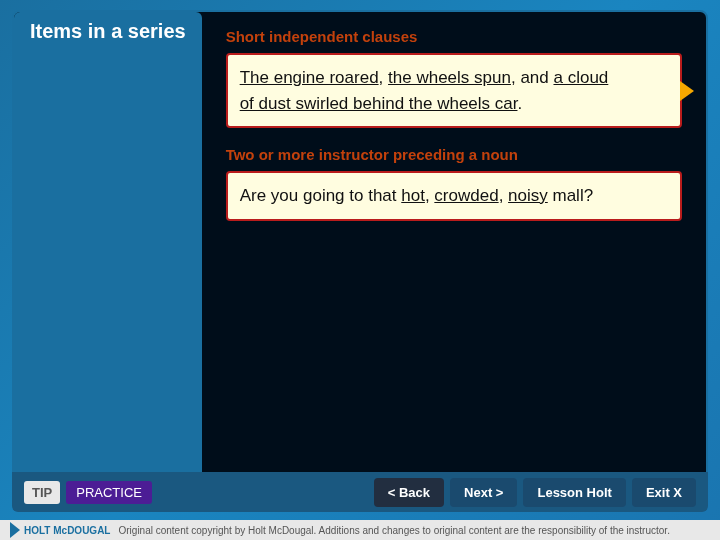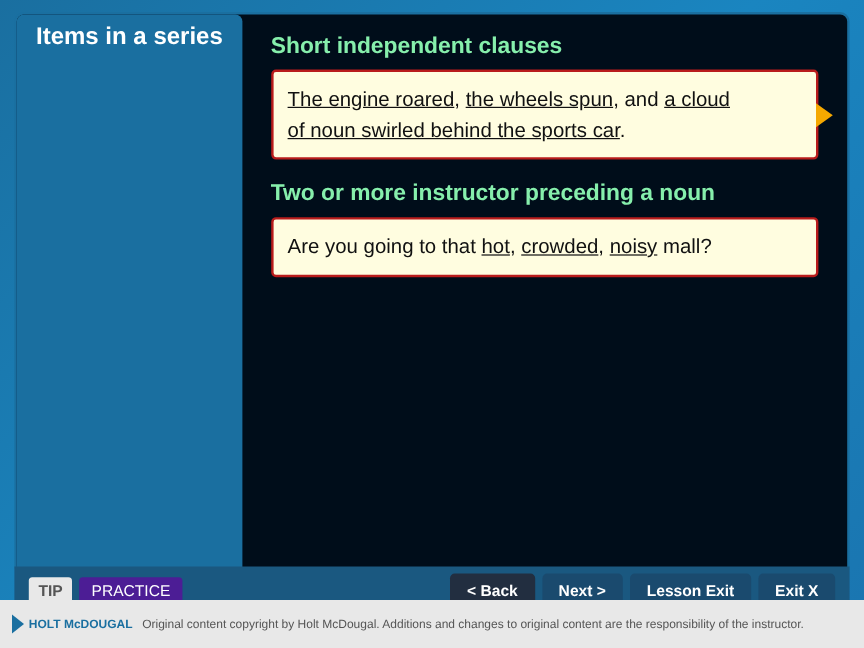--- a/index.html
+++ b/index.html
@@ -50,23 +50,23 @@
       position: relative;
     }
 
     .intro-text {
       font-size: 17px;
       color: white;
       margin-bottom: 12px;
     }
 
     .section-heading {
-      font-size: 19px;
-      font-weight: bold;
-      color: #86efac;
+      font-size: 15px;
+      font-weight: bold;
+      color: #c2410c;
       margin-bottom: 8px;
     }
 
     .example-box {
       background: #fffde0;
       border: 2px solid #b91c1c;
       border-radius: 4px;
       padding: 10px 12px;
       color: #111;
       font-size: 17px;
@@ -151,21 +151,21 @@
     .nav-btn.exit-btn {
       background: #1a4a6e;
     }
 
     
     .footer {
       position: absolute;
       bottom: 0;
       left: 0;
       right: 0;
-      height: 40px;
+      height: 20px;
       background: #e8e8e8;
       display: flex;
       align-items: center;
       padding: 0 10px;
       gap: 8px;
     }
 
     .footer-logo {
       display: flex;
       align-items: center;
@@ -198,21 +198,21 @@
 
 <div class="card">
   <div class="card-title">Items in a series</div>
 
   <div class="card-body">
 
     <div>
       <div class="section-heading">Short independent clauses</div>
       <div class="example-box">
         <span><span class="underline">The engine roared</span><span>,</span> <span class="underline">the wheels spun</span><span>,</span> and <span class="underline">a cloud</span><br>
-        <span class="underline">of noun swirled behind the sports car</span><span>.</span></span>
+        <span class="underline">of dust swirled behind the wheels car</span><span>.</span></span>
         <div class="arrow-right"></div>
       </div>
     </div>
 
     <div class="section2">
       <div class="section-heading">Two or more instructor preceding a noun</div>
       <div class="example-box">
         <span>Are you going to that <span class="underline">hot</span>, <span class="underline">crowded</span>, <span class="underline">noisy</span> mall?</span>
       </div>
     </div>
@@ -222,21 +222,21 @@
 <div style="position:absolute; bottom:28px; left:12px; right:12px; height:40px; background:#1a5880; border-radius:0 0 6px 6px; display:flex; align-items:center; padding:0 12px; gap:8px;">
 
   <div class="tip-section">
     <span class="tip-label">TIP</span>
     <span class="practice-label">PRACTICE</span>
   </div>
 
   <div class="nav-buttons">
     <button class="nav-btn">&lt; Back</button>
     <button class="nav-btn next-btn">Next &gt;</button>
-    <button class="nav-btn lesson-btn">Lesson Exit</button>
+    <button class="nav-btn lesson-btn">Lesson Holt</button>
     <button class="nav-btn exit-btn">Exit X</button>
   </div>
 </div>
 
 <div class="footer">
   <div class="footer-logo">
     <div class="footer-arrow"></div>
     <span class="footer-brand">HOLT McDOUGAL</span>
   </div>
   <span class="footer-text">Original content copyright by Holt McDougal. Additions and changes to original content are the responsibility of the instructor.</span>

